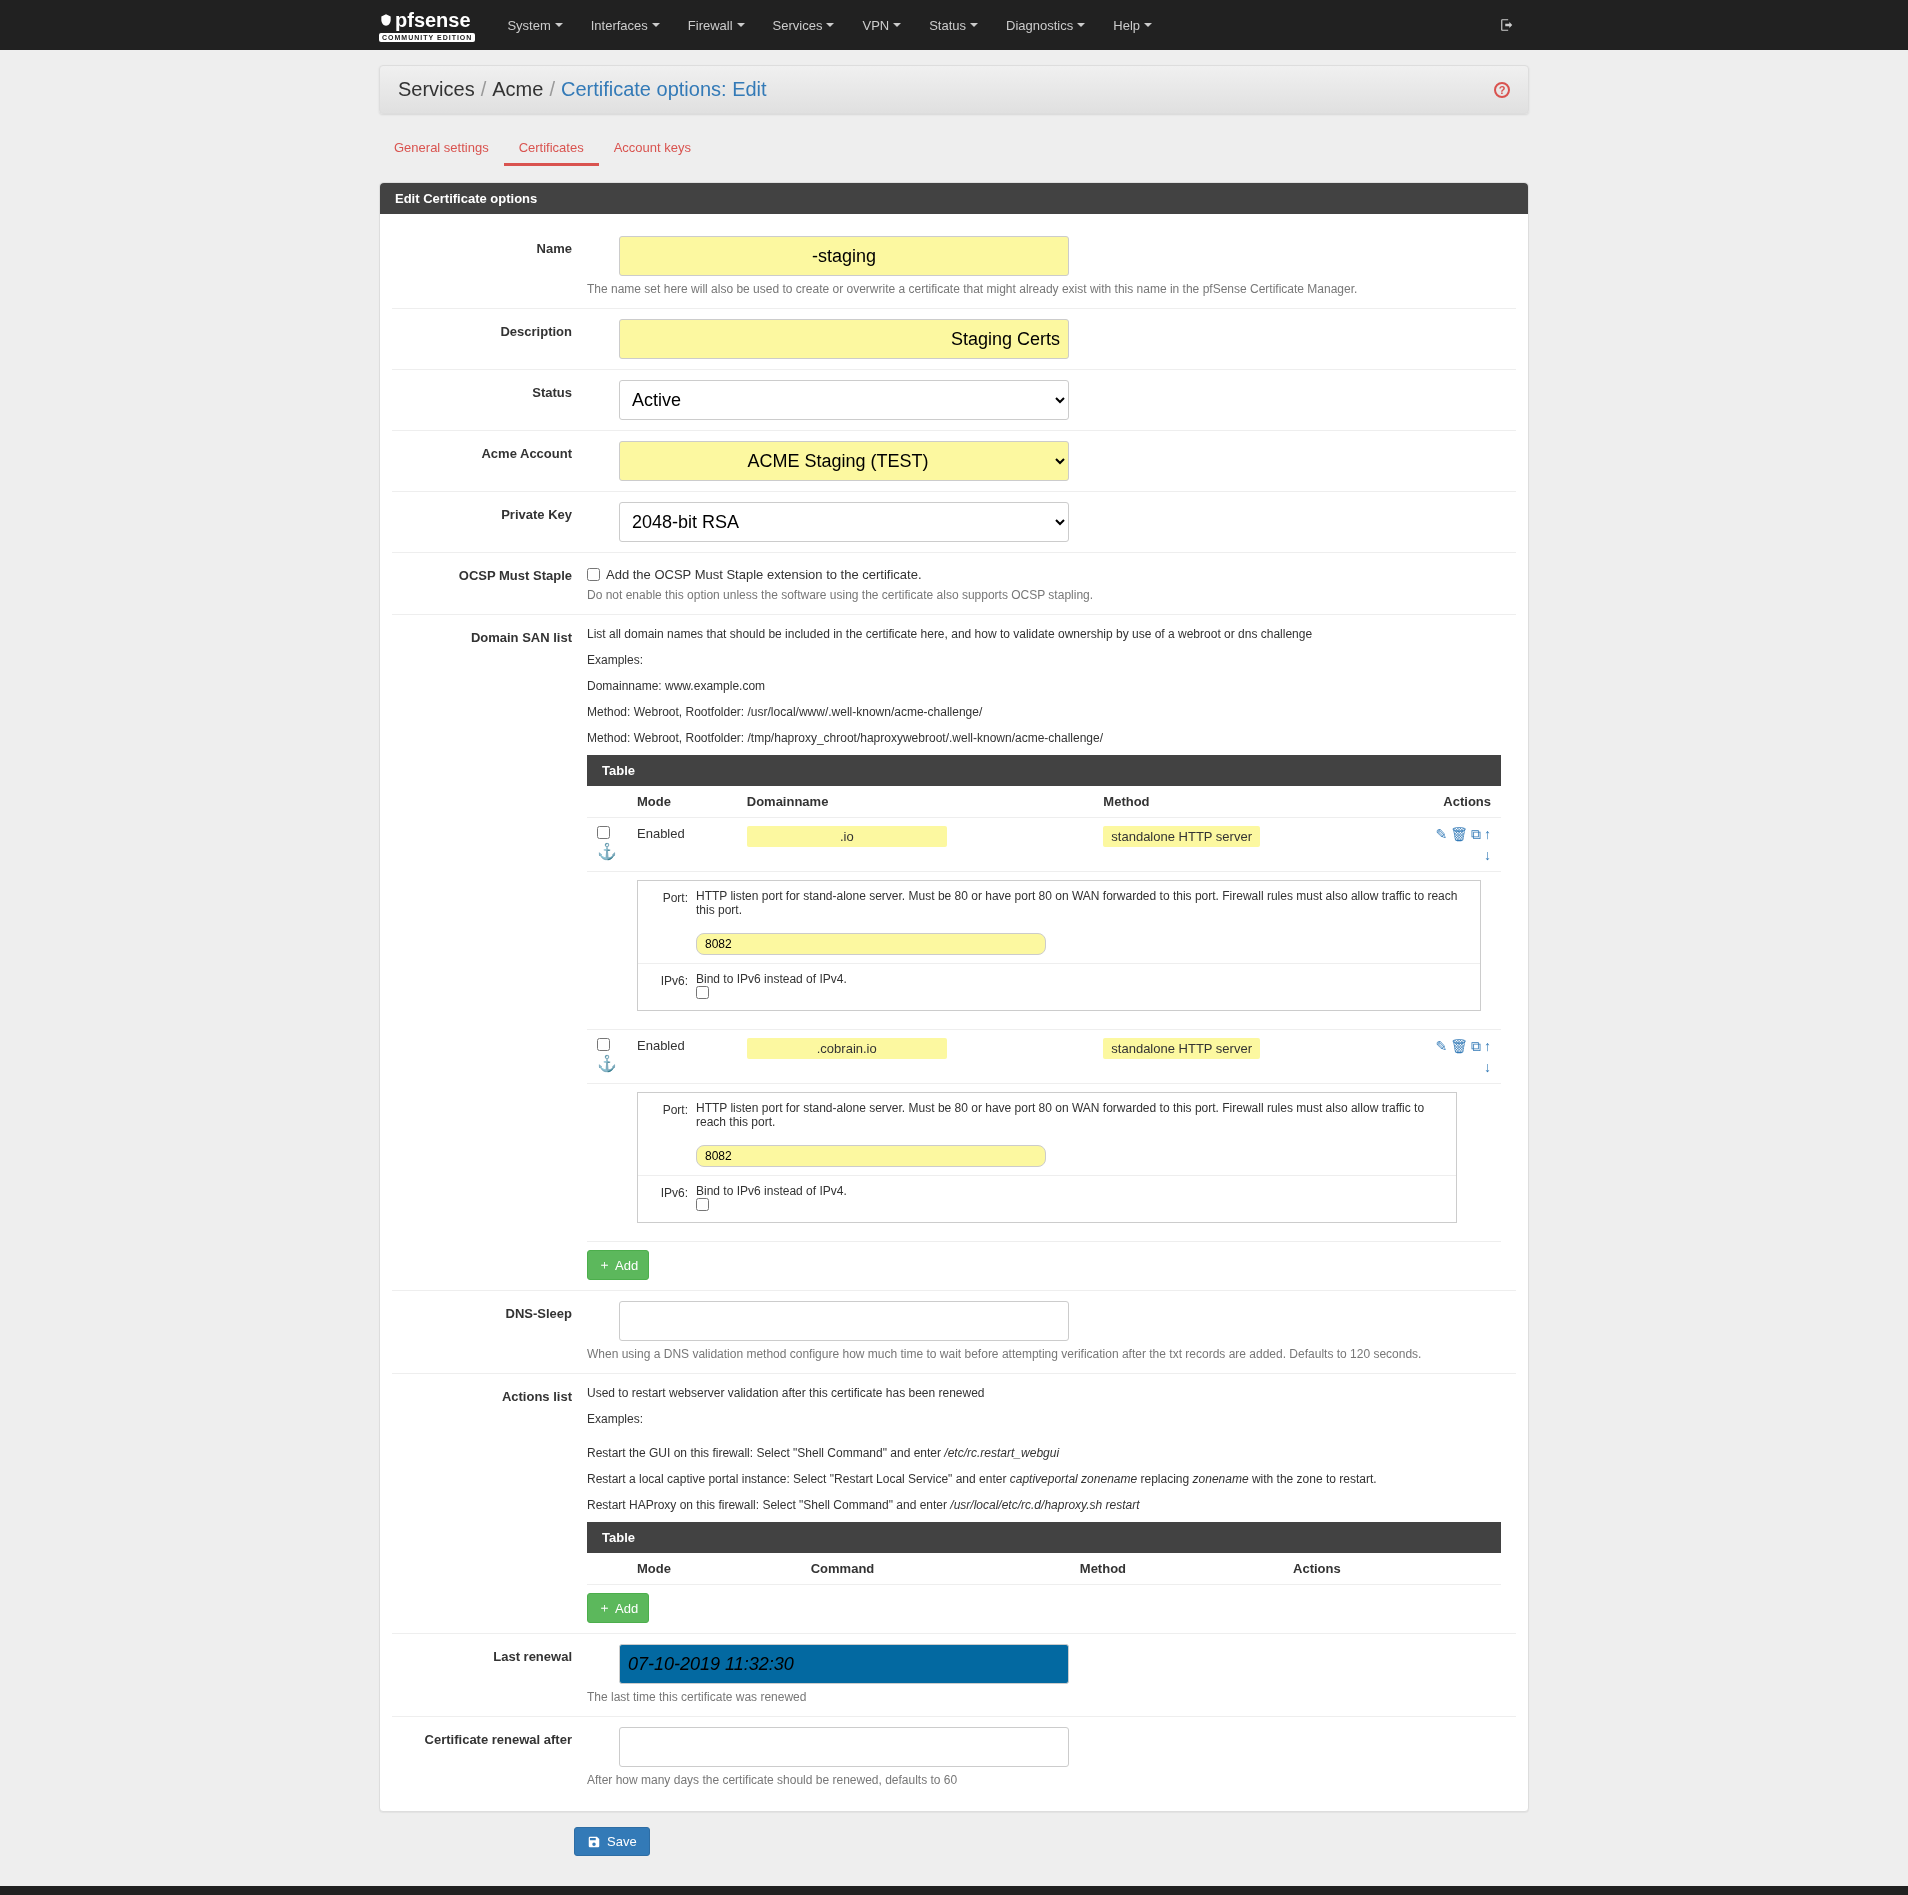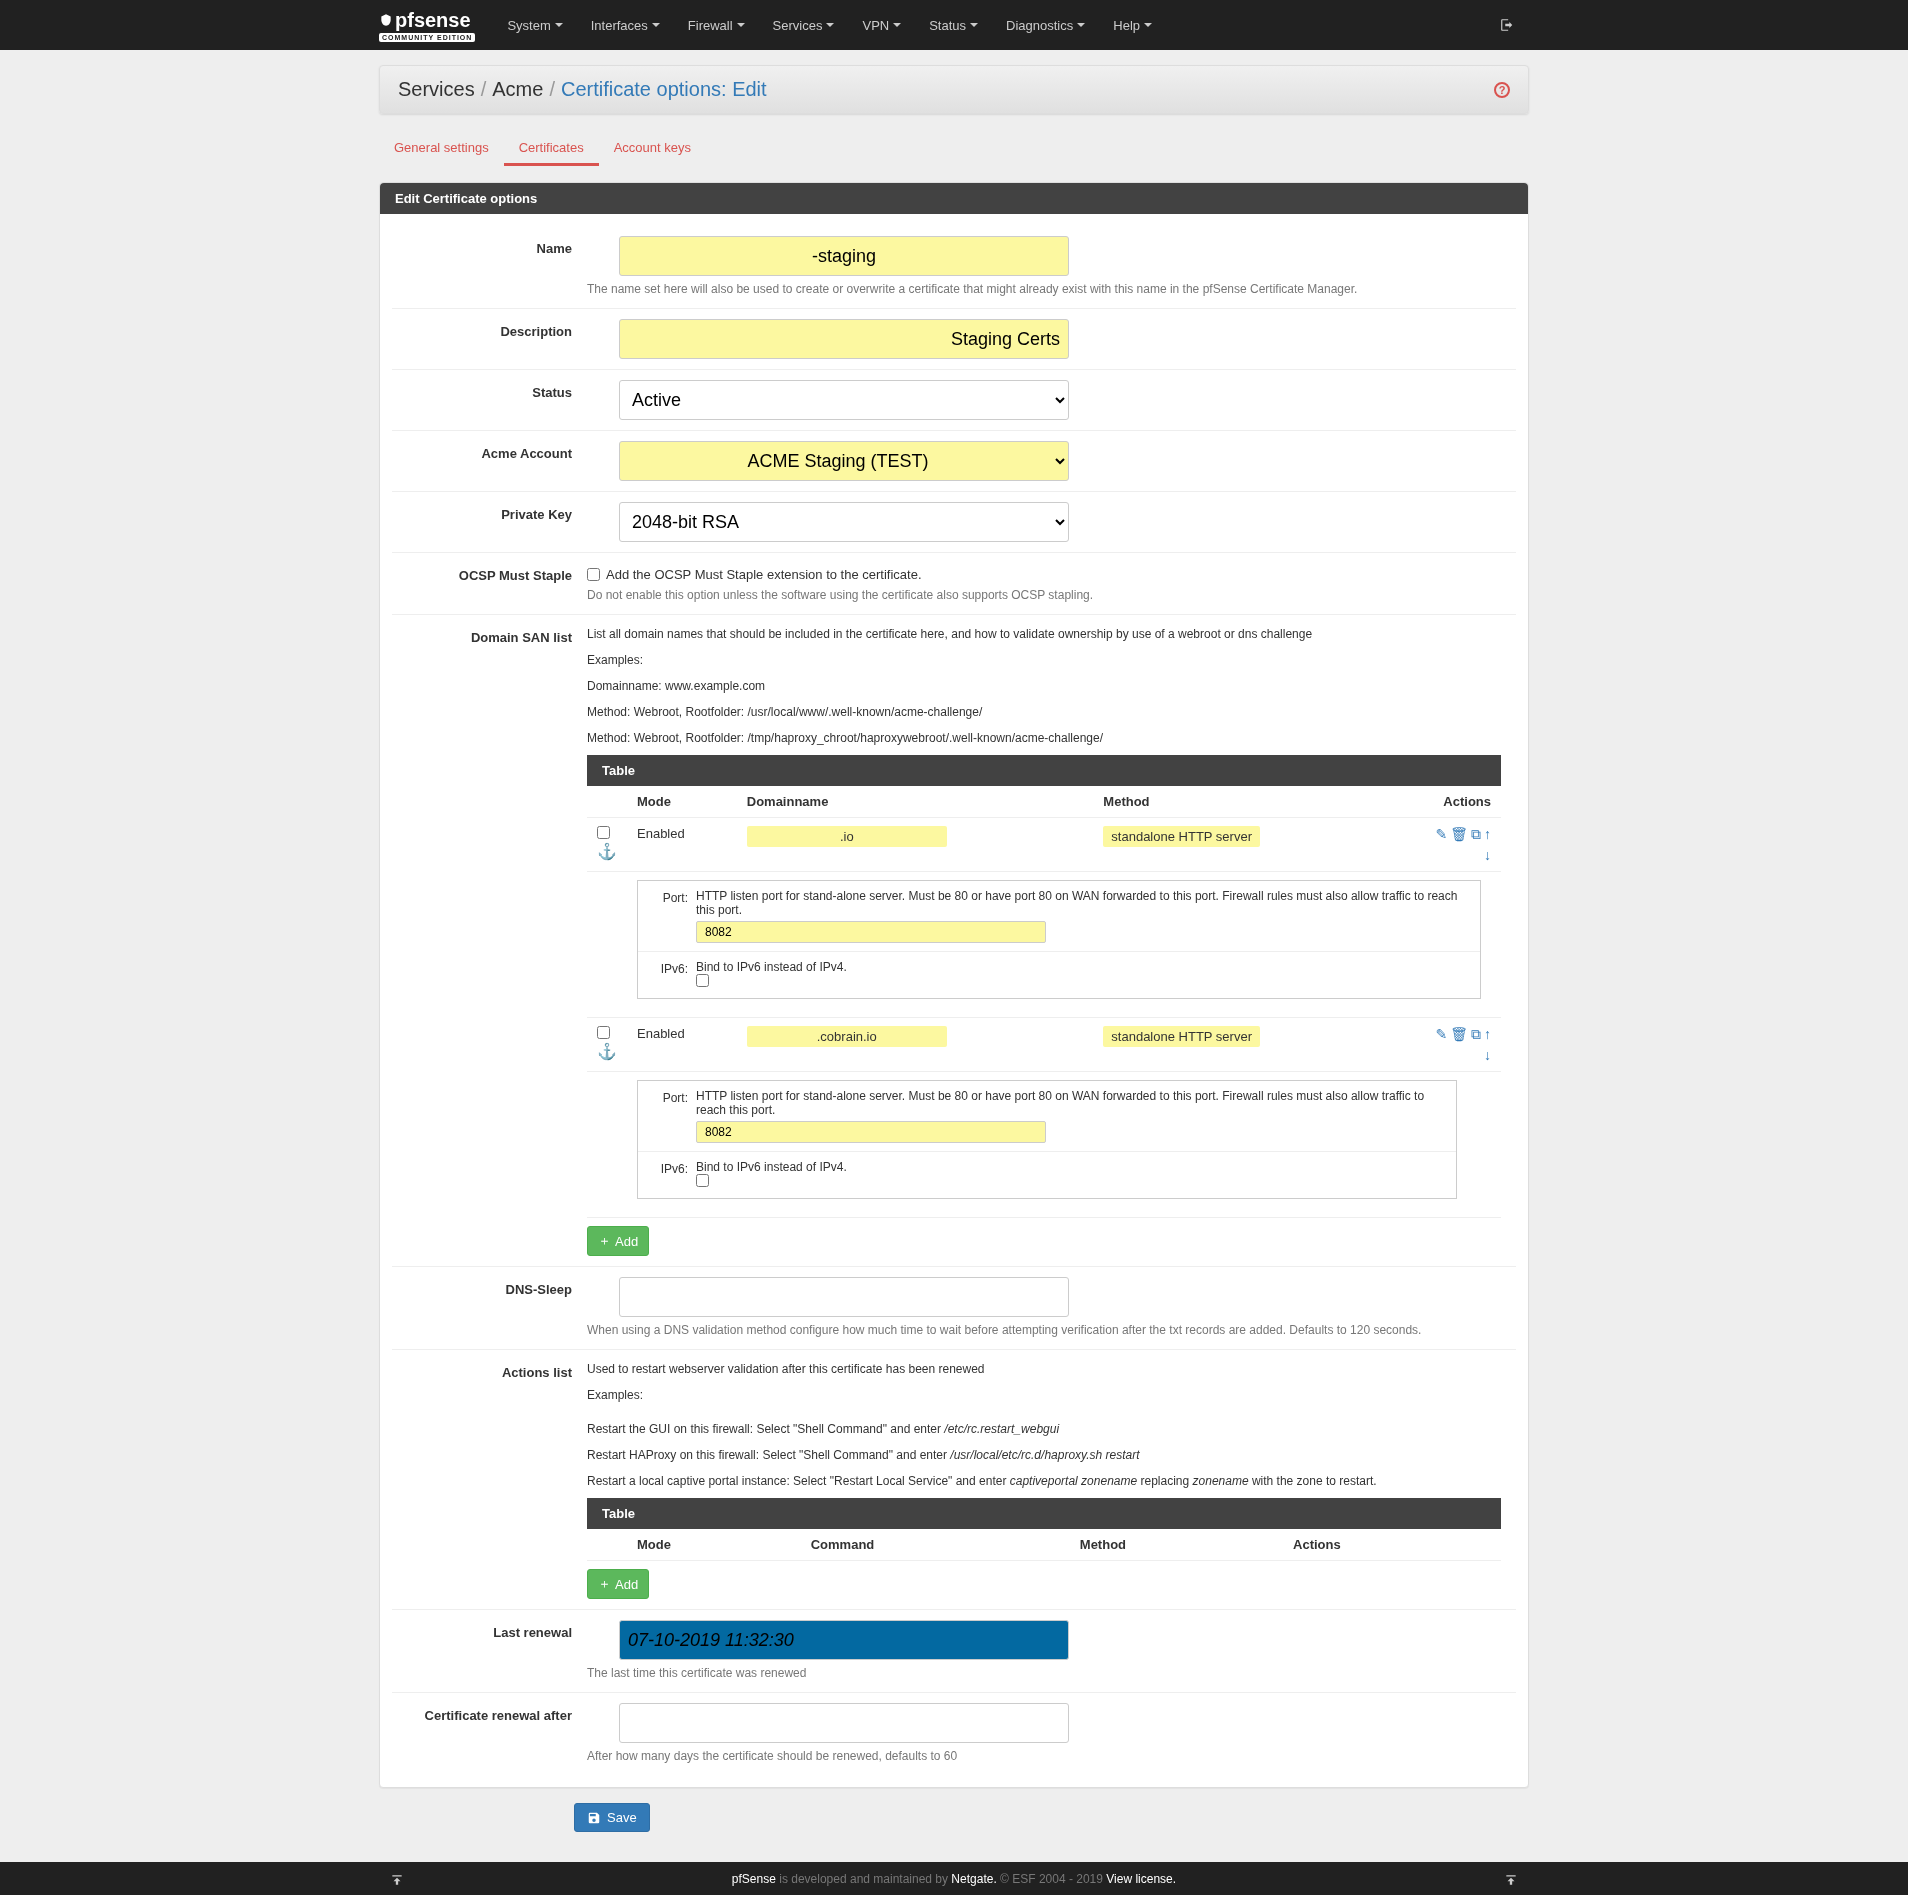--- a/index.html
+++ b/index.html
@@ -51,21 +51,21 @@
 
 .action-icons { display: flex; gap: 3px; color: #337ab7; font-size: 14px; justify-content: flex-end; }
 .action-icon { cursor: pointer; }
 .anchor-icon { color: #337ab7; font-size: 16px; cursor: pointer; }
 
 .sub-panel { border: 1px solid #ccc; margin: 0 10px 10px 60px; max-width: 850px; }
 .sub-row { display: flex; padding: 8px; border-bottom: 1px solid #eee; }
 .sub-row:last-child { border-bottom: none; }
 .sub-label { width: 50px; text-align: right; padding-right: 8px; font-size: 12px; color: #333; padding-top: 2px; }
 .sub-content { flex: 1; font-size: 12px; color: #333; }
-.sub-input { background: #fcf8a0; border: 1px solid #ccc; padding: 3px 8px; width: 350px; border-radius: 2px; margin-top: 4px; font-size: 12px; }
+.sub-input { background: #fcf8a0; border: 1px solid #ccc; padding: 3px 8px; width: 350px; border-radius: 8px; margin-top: 16px; font-size: 12px; }
 
 .btn-add { background: #5cb85c; color: #fff; border: 1px solid #4cae4c; padding: 5px 10px; border-radius: 3px; font-size: 13px; display: inline-flex; align-items: center; gap: 4px; cursor: pointer; margin: 8px 0 0 0; }
 .btn-save { background: #337ab7; color: #fff; border: 1px solid #2e6da4; padding: 6px 12px; border-radius: 3px; font-size: 13px; display: inline-flex; align-items: center; gap: 6px; cursor: pointer; }
 .btn-wrap { margin-left: 195px; margin-bottom: 30px; }
 
 .actions-table { width: 100%; border-collapse: collapse; font-size: 13px; }
 .actions-table th { text-align: left; padding: 8px 10px; font-weight: bold; border-bottom: 1px solid #eee; }
 
 .form-control[readonly] { background: #0369a1; font-style: italic; }
 
@@ -323,22 +323,22 @@
         </div>
       </div>
 
       <div class="form-group">
         <div class="form-label">Actions list</div>
         <div class="form-control-wrap">
           <div class="help-block-top">Used to restart webserver validation after this certificate has been renewed</div>
           <div class="help-block-top">Examples:</div>
           <div style="height:8px;"></div>
           <div class="help-block-top"><span>Restart the GUI on this firewall: Select "Shell Command" and enter </span><em>/etc/rc.restart_webgui</em></div>
+          <div class="help-block-top"><span>Restart a local captive portal instance: Select "Restart Local Service" and enter </span><em>captiveportal zonename</em><span> replacing </span><em>zonename</em><span> with the zone to restart.</span></div>
           <div class="help-block-top"><span>Restart HAProxy on this firewall: Select "Shell Command" and enter </span><em>/usr/local/etc/rc.d/haproxy.sh restart</em></div>
-          <div class="help-block-top"><span>Restart a local captive portal instance: Select "Restart Local Service" and enter </span><em>captiveportal zonename</em><span> replacing </span><em>zonename</em><span> with the zone to restart.</span></div>
 
           <div class="table-title">Table</div>
           <table class="actions-table">
             <thead>
               <tr>
                 <th style="width:40px;"></th>
                 <th>Mode</th>
                 <th>Command</th>
                 <th>Method</th>
                 <th>Actions</th>

